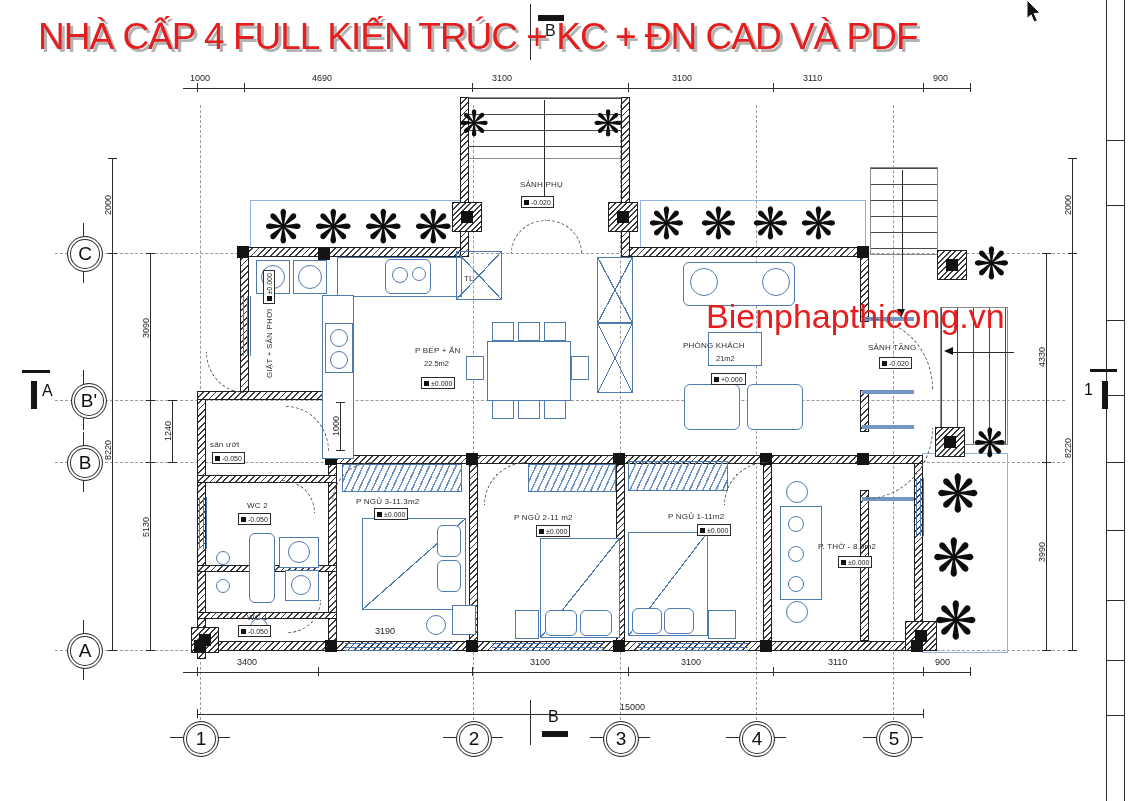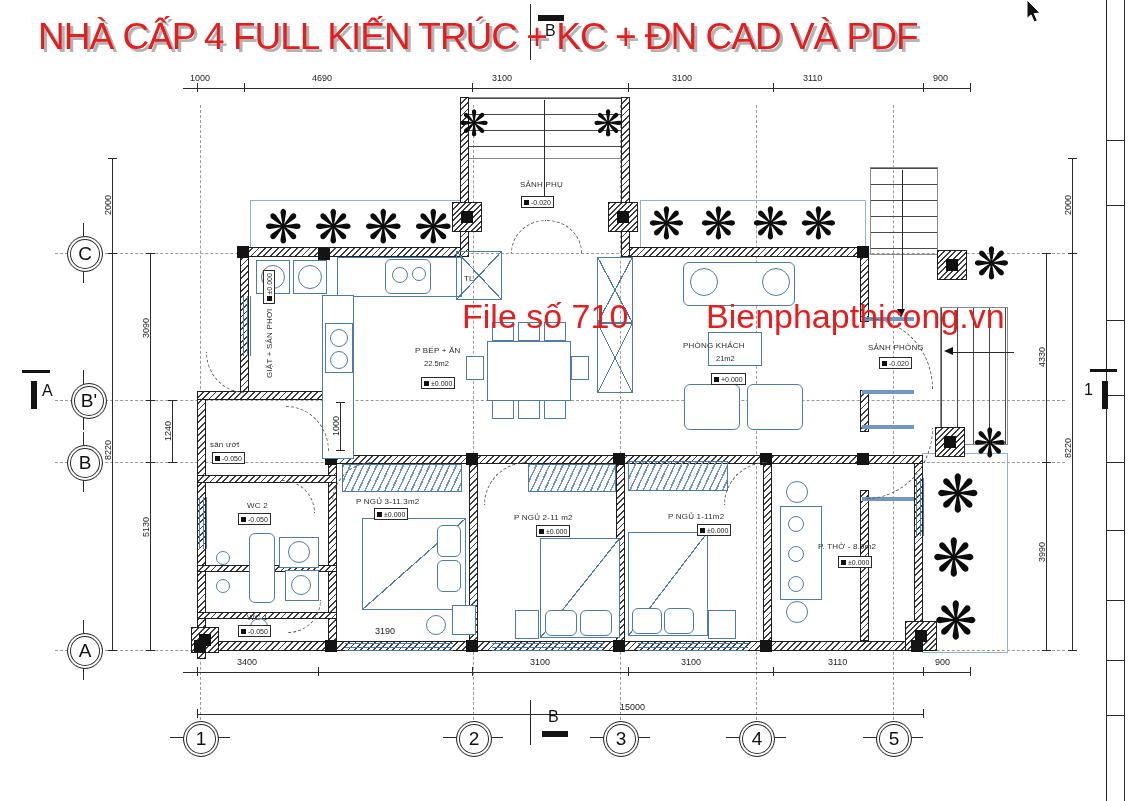--- a/index.html
+++ b/index.html
@@ -281,21 +281,21 @@
   <span class="a rl" style="left:415px;top:346px">P BẾP + ĂN</span>
   <span class="a ar" style="left:424px;top:359px">22.5m2</span>
   <span class="a elev" style="left:421px;top:377px">±0.000</span>
 
   <span class="a rl" style="left:464px;top:274px">TL</span>
 
   <span class="a rl" style="left:683px;top:341px">PHÒNG KHÁCH</span>
   <span class="a ar" style="left:716px;top:354px">21m2</span>
   <span class="a elev" style="left:711px;top:373px">+0.000</span>
 
-  <span class="a rl" style="left:868px;top:343px">SẢNH PHÒNG</span>
+  <span class="a rl" style="left:868px;top:343px">SẢNH TẦNG</span>
   <span class="a elev" style="left:879px;top:357px">-0.020</span>
 
   <span class="a rl" style="left:247px;top:501px">WC 2</span>
   <span class="a elev" style="left:238px;top:513px">-0.050</span>
 
   <span class="a rl" style="left:247px;top:613px">WC 1</span>
   <span class="a elev" style="left:238px;top:625px">-0.050</span>
 
   <span class="a rl" style="left:356px;top:497px">P NGỦ 3-11.3m2</span>
   <span class="a elev" style="left:374px;top:508px">±0.000</span>
@@ -409,21 +409,20 @@
 
   <div class="a blk" style="left:22px;top:370px;width:28px;height:3px"></div>
   <div class="a blk" style="left:31px;top:381px;width:6px;height:28px"></div>
   <span class="a sect" style="left:42px;top:382px">A</span>
 
   <div class="a blk" style="left:1090px;top:369px;width:27px;height:3px"></div>
   <div class="a blk" style="left:1102px;top:381px;width:6px;height:28px"></div>
   <span class="a sect" style="left:1084px;top:381px">1</span>
 
   <span class="a red title" style="left:38px;top:16px;z-index:30">NHÀ CẤP 4 FULL KIẾN TRÚC + KC + ĐN CAD VÀ PDF</span>
-  <span class="a red wm" style="left:462px;top:297px;z-index:30">File số 710</span>
   <span class="a red wm" style="left:706px;top:297px;z-index:30">Bienphapthicong.vn</span>
 
 
   <svg class="a" style="left:1026px;top:0;z-index:40" width="20" height="24" viewBox="0 0 20 24">
     <polygon points="1,0 14,13 8.2,13.6 11.4,20.6 8.1,22 5.1,14.9 1,18.4" fill="#111" stroke="#fff" stroke-width="1"></polygon>
   </svg>
 
 </div>
 
 </body></html>

